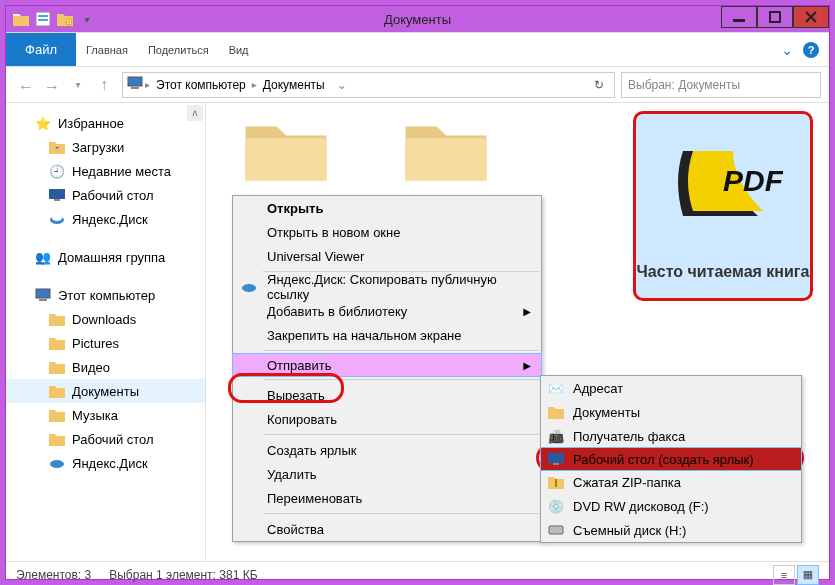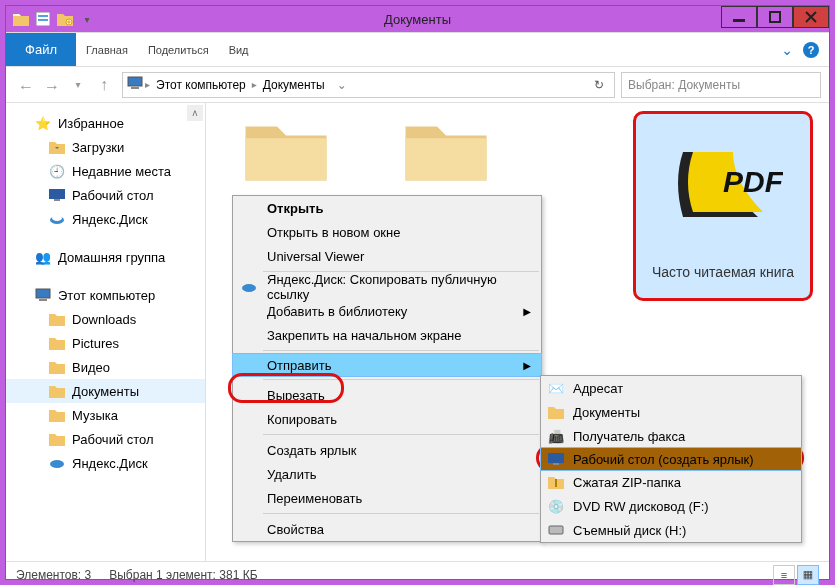--- a/index.html
+++ b/index.html
@@ -40,35 +40,35 @@
 .sb-item .icon { width: 18px; height: 18px; display: flex; align-items: center; justify-content: center; }
 .sb-scroll { position: absolute; right: 2px; top: 2px; width: 16px; height: 16px; background: #eee; display:flex; align-items:center; justify-content:center; font-size:10px; color:#666;}
 
 .content { flex: 1; position: relative; padding: 10px; }
 .folders { display: flex; gap: 20px; }
 .folder-item { width: 140px; text-align: center; }
 .folder-svg { width: 90px; height: 70px; margin: 0 auto; }
 
 .pdf-item { position: absolute; right: 16px; top: 8px; width: 180px; height: 190px; border: 3px solid #e01010; border-radius: 10px; background: #cde8ff; display: flex; flex-direction: column; align-items: center; justify-content: center; }
 .pdf-icon { width: 120px; height: 100px; position: relative; }
-.pdf-label { font-size: 14px; color: #333; margin-top: 32px; }
+.pdf-label { font-size: 16px; color: #333; margin-top: 32px; font-weight: bold; }
 
 .ctx-menu { position: absolute; left: 226px; top: 189px; width: 310px; background: #f0f0f0; border: 1px solid #a0a0a0; box-shadow: 2px 2px 4px rgba(0,0,0,.2); font-size: 13px; }
 .ctx-item { height: 24px; display: flex; align-items: center; padding-left: 34px; padding-right: 10px; position: relative; cursor: pointer; }
 .ctx-item.bold { font-weight: bold; }
-.ctx-item.hl { background: #7dd3fc; border: 1px solid #7abdff; margin: -1px; }
+.ctx-item.hl { background: #f0abfc; border: 1px solid #7abdff; margin: -1px; }
 .ctx-item .arrow { margin-left: auto; font-size: 10px; }
 .ctx-item .cicon { position: absolute; left: 6px; width: 20px; height: 20px; display:flex; align-items:center; justify-content:center; }
 .ctx-sep { height: 1px; background: #d0d0d0; margin: 3px 2px 3px 30px; }
 .ctx-highlight-ring { position: absolute; border: 3px solid #e01010; border-radius: 14px; pointer-events: none; }
 
 .sub-menu { position: absolute; left: 534px; top: 369px; width: 262px; background: #f0f0f0; border: 1px solid #a0a0a0; box-shadow: 2px 2px 4px rgba(0,0,0,.2); font-size: 13px; z-index: 10; }
 .sub-item { height: 24px; display: flex; align-items: center; padding-left: 32px; position: relative; cursor: pointer; }
 .sub-item .sicon { position: absolute; left: 5px; width: 20px; height: 20px; display:flex;align-items:center;justify-content:center; }
-.sub-item.hl { background: #a16207; border: 1px solid #7abdff; margin: -1px; }
+.sub-item.hl { background: #b91c1c; border: 1px solid #7abdff; margin: -1px; }
 
 .status { height: 26px; border-top: 1px solid #e0e0e0; display: flex; align-items: center; font-size: 12px; padding: 7px 10px; gap: 18px; color: #444; }
 .status .view-btns { margin-left: auto; display: flex; gap: 2px; }
 .vb { width: 22px; height: 20px; border: 1px solid #ccc; display:flex;align-items:center;justify-content:center;font-size:11px;}
 .vb.active { background: #cde8ff; border-color: #7abdff; }
 
 
 .folder-svg svg, .icon svg, .sicon svg, .cicon svg { display:block; }
 </style>
 </head>

